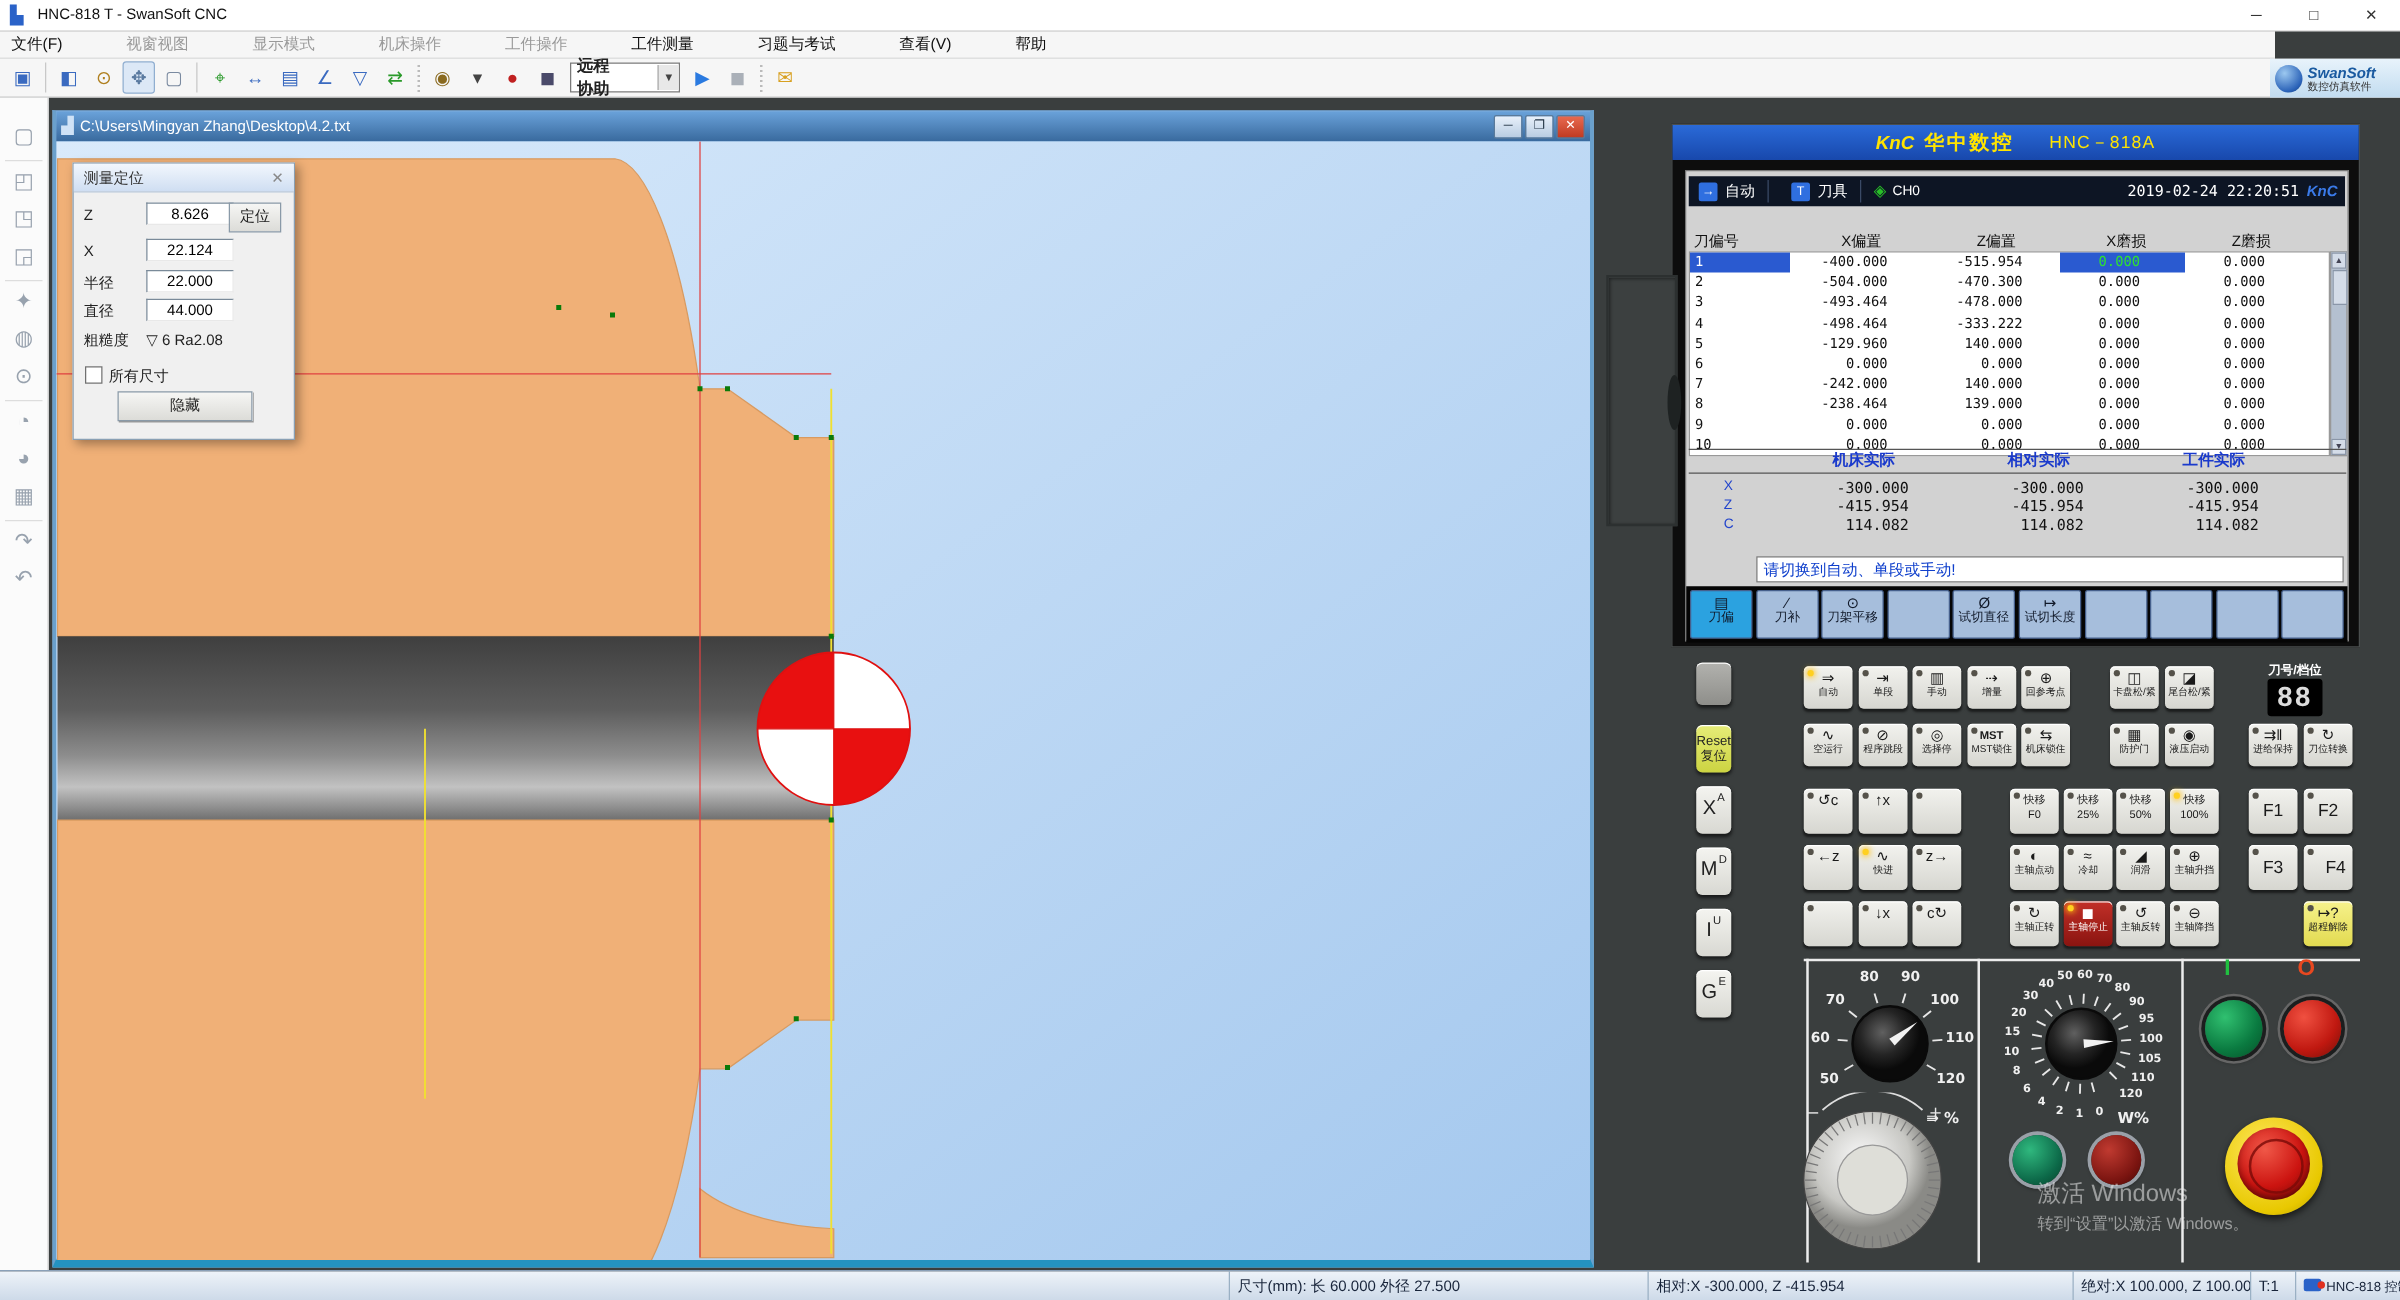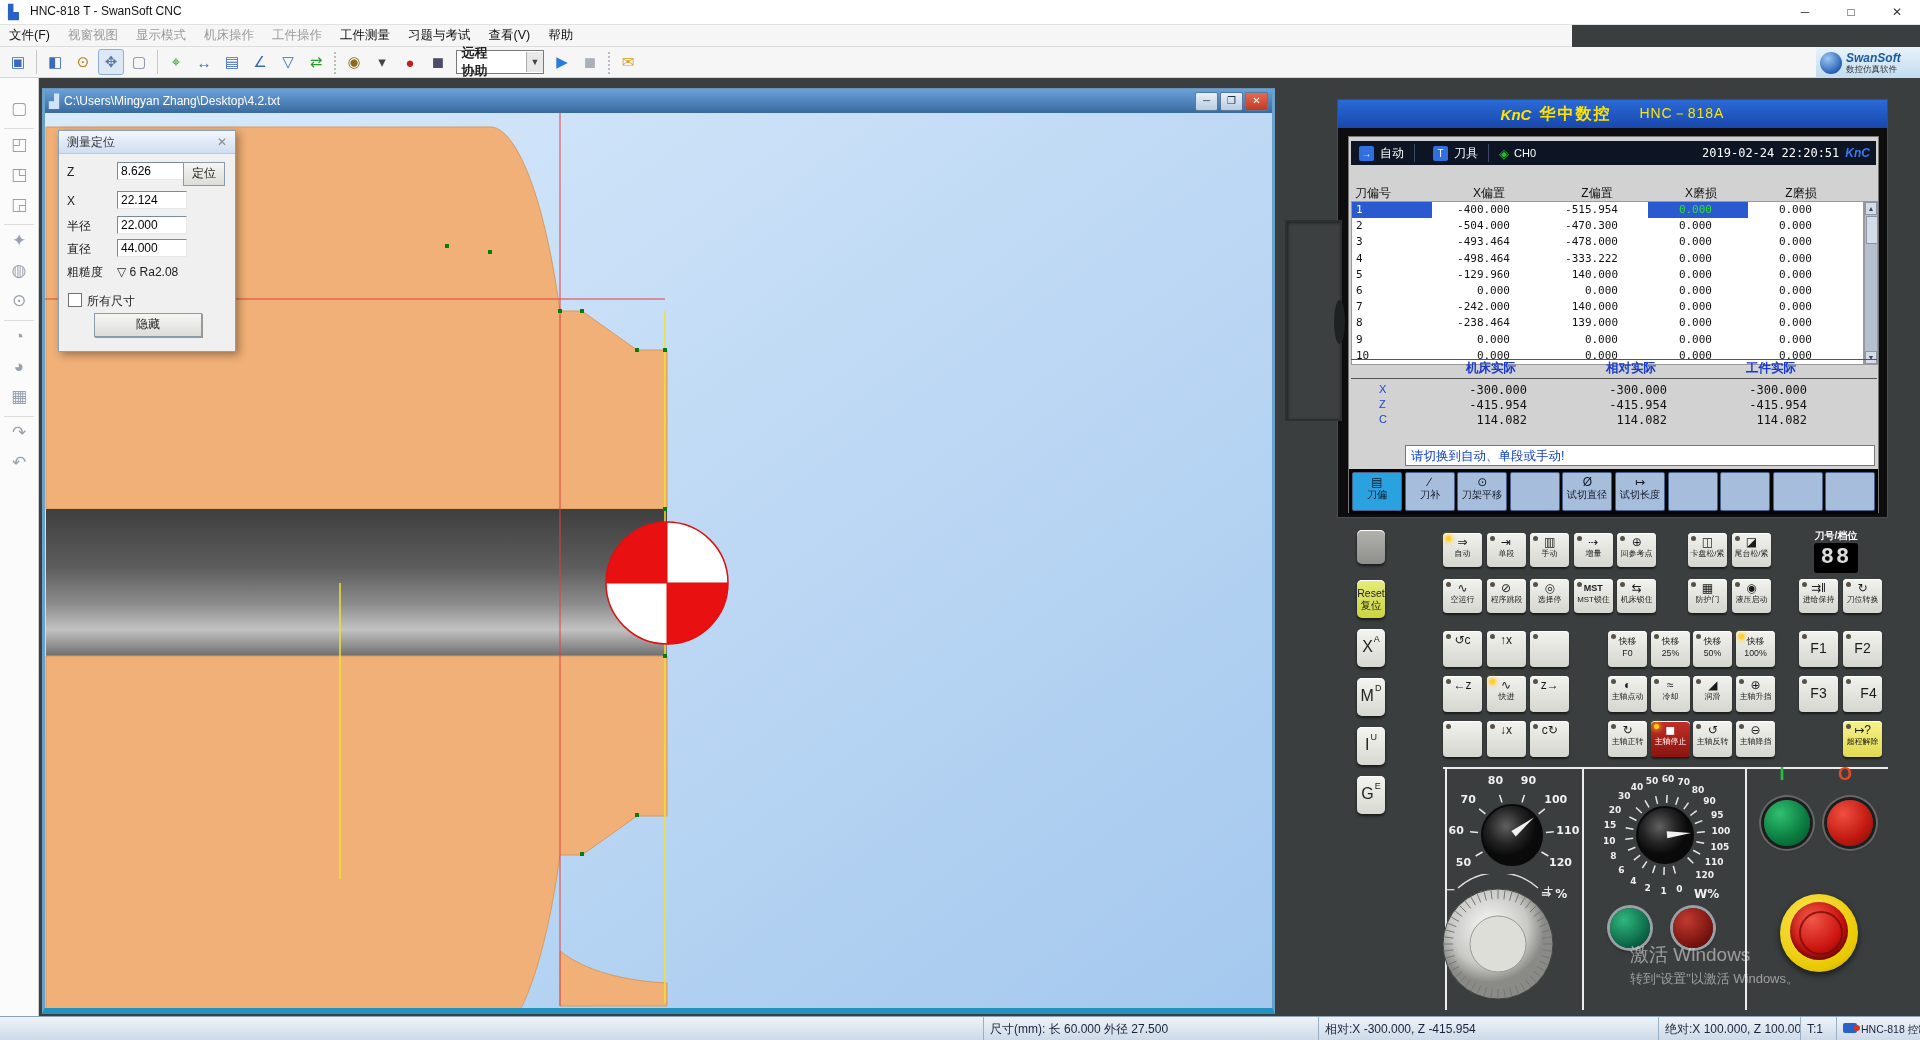--- a/index.html
+++ b/index.html
@@ -4,21 +4,21 @@
 <style>
   html,body{margin:0;padding:0;background:#222;}
   #app{position:relative;width:1920px;height:1040px;overflow:hidden;background:#3a3e3e;
        font-family:"Liberation Sans","DejaVu Sans",sans-serif;-webkit-font-smoothing:antialiased;}
   .abs{position:absolute;}
   
   #titlebar{left:0;top:0;width:1920px;height:24px;background:#ffffff;border-bottom:1px solid #e2e2e2;color:#111;font-size:12px;}
   #titlebar .appicon{left:8px;top:4px;width:16px;height:16px;color:#2a62c8;font-size:14px;line-height:16px;}
   #titlebar .ttl{left:30px;top:4px;}
   .winbtn{top:0;width:46px;height:24px;text-align:center;line-height:24px;font-size:12px;color:#333;}
-  #menubar{left:0;top:25px;width:1572px;height:21px;background:#f6f6f6;border-bottom:1px solid #ddd;display:flex;align-items:center;}
+  #menubar{left:0;top:25px;width:1820px;height:21px;background:#f6f6f6;border-bottom:1px solid #ddd;display:flex;align-items:center;gap:33px;}
   .mitem{padding:0 9px;font-size:12.5px;color:#111;height:21px;line-height:21px;}
   .mitem.dis{color:#9a9a9a;}
   #toolbar{left:0;top:47px;width:1920px;height:31px;background:#f6f6f6;border-bottom:1px solid #d6d6d6;display:flex;align-items:center;padding-left:4px;box-sizing:border-box;}
   .tbtn{width:26px;height:26px;margin:0 1px;border-radius:3px;display:flex;align-items:center;justify-content:center;font-size:15px;}
   .tbtn.pressed{background:#dce8f6;border:1px solid #90aed0;box-sizing:border-box;}
   .tsep{width:1px;height:24px;background:#c8c8c8;margin:0 4px;}
   .tdot{width:4px;height:24px;margin:0 3px;background:repeating-linear-gradient(180deg,#bbb 0 2px,transparent 2px 4px);background-size:2px 4px;background-repeat:repeat-y;background-position:center;}
   #remoteCombo{width:86px;height:22px;border:1px solid #7a7a7a;background:#fff;margin:0 4px;display:flex;align-items:center;font-size:13px;font-weight:bold;color:#222;}
   #remoteCombo .cval{flex:1;text-align:center;}
   #remoteCombo .carr{width:16px;height:20px;border-left:1px solid #aaa;background:#e8e8e8;text-align:center;line-height:20px;font-size:9px;color:#444;}
@@ -34,21 +34,21 @@
   #doctitle{left:0;top:0;right:0;height:24px;background:linear-gradient(180deg,#6aa2da,#396a9e);display:flex;align-items:center;color:#fff;font-size:12px;padding:0 4px;}
   #doctitle .dicon{color:#cfe2f6;margin-right:5px;font-size:13px;}
   .docbtn{width:21px;height:17px;margin-left:2px;background:linear-gradient(180deg,#e8f0fa,#b8cce2);border:1px solid #5a7a9a;border-radius:2px;color:#234;font-size:10px;text-align:center;line-height:16px;}
   .docbtn.close{background:linear-gradient(180deg,#e86a50,#c03a22);color:#fff;}
   #doccontent{left:0;top:24px;width:1227px;height:895px;overflow:hidden;}
   
   #dlg{left:58px;top:130px;width:176px;height:220px;background:#f0f0f0;border:1px solid #8aa0b4;box-shadow:3px 3px 8px rgba(0,0,0,.35);font-size:12px;color:#222;z-index:40;}
   #dlg .dtitle{left:0;top:0;right:0;height:22px;background:linear-gradient(180deg,#f2f7fd,#cfdef2);border-bottom:1px solid #b8c8da;line-height:22px;padding-left:8px;color:#333;}
   #dlg .dclose{right:4px;top:2px;width:18px;height:18px;text-align:center;line-height:18px;color:#888;font-size:12px;}
   .dlab{left:8px;height:18px;line-height:18px;}
-  .dinput{position:absolute;left:58px;width:62px;height:16px;border:1px solid #7a8a99;border-right-color:#e8e8e8;border-bottom-color:#e8e8e8;background:#fff;font-size:12px;text-align:left;padding:0 3px;font-family:"Liberation Sans",sans-serif;}
+  .dinput{position:absolute;left:58px;width:62px;height:16px;border:1px solid #7a8a99;border-right-color:#e8e8e8;border-bottom-color:#e8e8e8;background:#fff;font-size:12px;text-align:center;padding:0 3px;font-family:"Liberation Sans",sans-serif;}
   #dlg .locate{left:124px;top:31px;width:40px;height:22px;background:linear-gradient(180deg,#f6f6f4,#dcdcd8);border:1px solid #8a9aa8;text-align:center;line-height:21px;}
   #dlg .chk{left:9px;top:162px;width:12px;height:12px;background:#fff;border:1px solid #707070;}
   #dlg .hide{left:35px;top:182px;width:106px;height:22px;background:linear-gradient(180deg,#f6f6f4,#dcdcd8);border:1px solid #8a9aa8;text-align:center;line-height:21px;box-shadow:1px 1px 0 #999;}
   
   #monitor{left:1337px;top:99px;width:551px;height:419px;background:#0d0d0d;border:1px solid #4a4e4e;box-sizing:border-box;}
   #monhead{left:0;top:0;right:0;height:28px;background:linear-gradient(180deg,#2a6ad8,#1848ac);display:flex;align-items:center;justify-content:center;color:#ffe400;}
   #monhead .klogo{font-style:italic;font-weight:bold;font-size:15px;margin-right:8px;}
   #monhead .bn{font-weight:bold;font-size:16px;letter-spacing:2px;margin-right:28px;}
   #monhead .md{font-size:14px;letter-spacing:1px;}
   #screen{left:10px;top:36px;width:531px;height:377px;background:#d2d2d2;border:1px solid #777;box-sizing:border-box;font-size:12px;}
@@ -89,21 +89,21 @@
   .kbtn.gray{background:linear-gradient(180deg,#b2b2ae,#8e8e8a);height:34px;}
   .kbtn.reset{background:linear-gradient(180deg,#e6ec78,#ccd442);font-size:10.5px;line-height:12px;padding-top:7px;box-sizing:border-box;height:38px;}
   .pbtn{position:absolute;width:39px;background:linear-gradient(180deg,#f2f2ee,#d6d6d0);border-radius:4px;box-shadow:0 2px 2px rgba(0,0,0,.55),inset 0 1px 0 #fff;color:#1a1a1a;text-align:center;box-sizing:border-box;}
   .pbtn .led{position:absolute;left:3px;top:3px;width:5px;height:5px;border-radius:50%;background:#55524a;}
   .pbtn.ledon .led{background:#ffd020;box-shadow:0 0 5px 1px #ffc010;}
   .pbtn .g{display:block;font-size:12px;line-height:14px;margin-top:2px;height:14px;}
   .pbtn .l{display:block;font-size:9px;line-height:9px;transform:scale(.88);white-space:nowrap;}
   .pbtn.red{background:linear-gradient(180deg,#c23028,#8a1410);color:#fff;}
   .pbtn.yellow{background:linear-gradient(180deg,#f6f28c,#e2da50);}
   .pbtn.fkey{font-size:14px;line-height:34px;}
-  #tooldisp{left:1814px;top:543px;width:44px;height:30px;background:#000;border-radius:3px;color:#dcdcdc;font-family:Liberation Mono, monospace;font-weight:bold;font-size:22px;text-align:center;line-height:30px;letter-spacing:2px;}
+  #tooldisp{left:1814px;top:543px;width:44px;height:30px;background:#000;border-radius:3px;color:#dcdcdc;font-family:Liberation Sans, sans-serif;font-weight:bold;font-size:22px;text-align:center;line-height:30px;letter-spacing:2px;}
   #tooldisplab{left:1796px;top:529px;width:80px;color:#fff;font-size:10px;font-weight:bold;text-align:center;}
   .divline{background:#ececec;}
   .iolab{font-size:18px;font-weight:bold;width:30px;text-align:center;}
   .rbtn{border-radius:50%;}
   #estop{left:1780px;top:894px;width:78px;height:78px;border-radius:50%;background:radial-gradient(circle at 40% 35%,#ffe860,#e8c800 70%,#b09600);box-shadow:0 3px 6px rgba(0,0,0,.6);}
   #estop .mush{left:10px;top:8px;width:58px;height:58px;border-radius:50%;background:radial-gradient(circle at 38% 30%,#f05848,#cc1410 55%,#7a0806);box-shadow:inset 0 -3px 6px rgba(0,0,0,.4);}
   #estop .ring{left:19px;top:17px;width:40px;height:40px;border-radius:50%;border:2px solid rgba(120,10,8,.8);}
   .wm{color:rgba(235,235,235,.55);}
   
   #statusbar{left:0;top:1016px;width:1920px;height:24px;background:linear-gradient(180deg,#eef3f9,#ccd9e8);border-top:1px solid #8aa0b8;font-size:12px;color:#18243a;}

